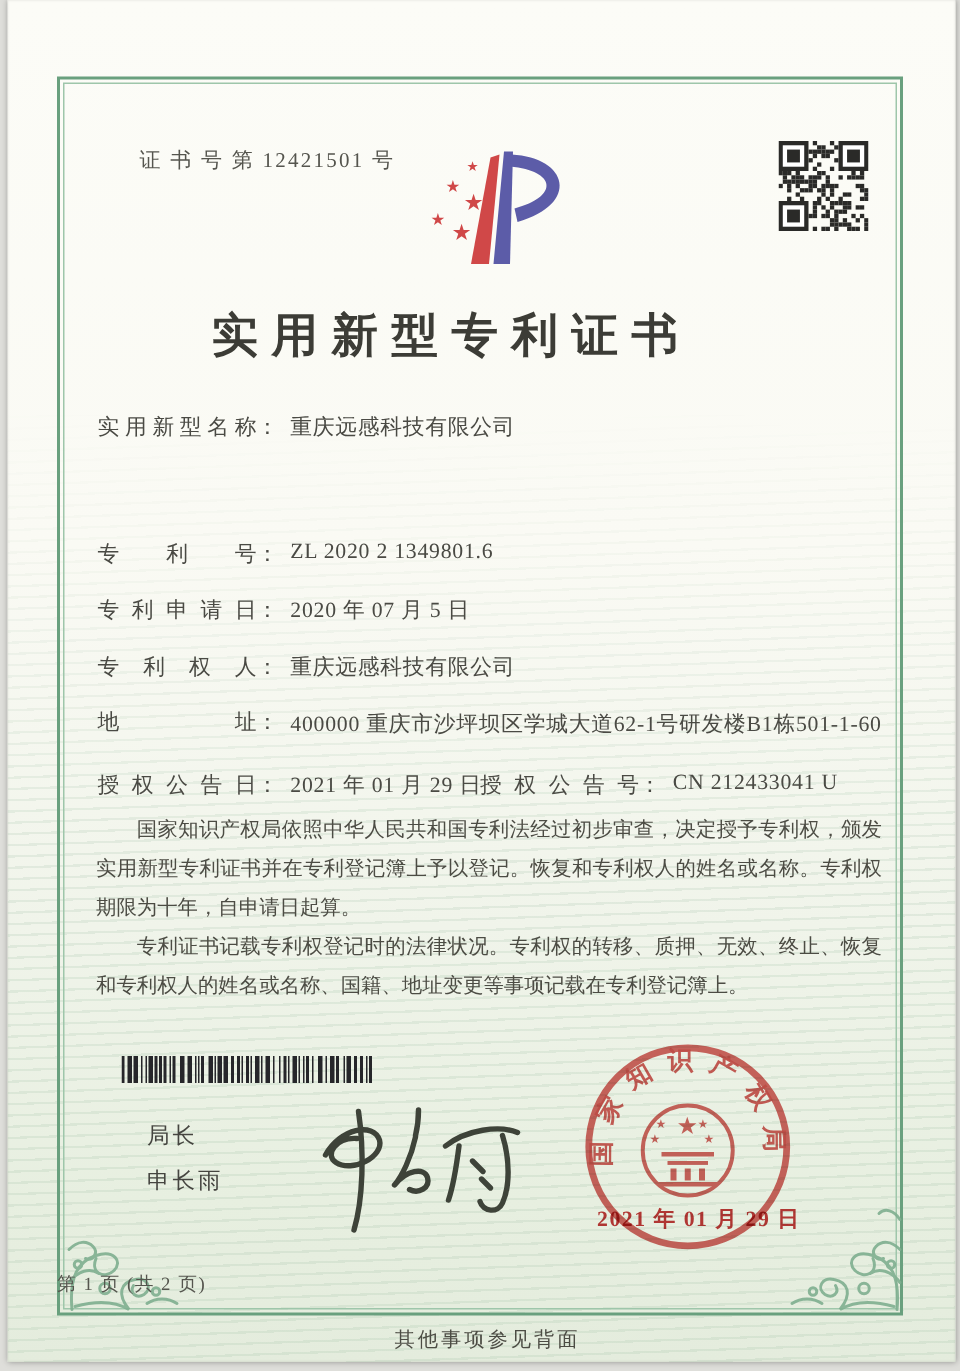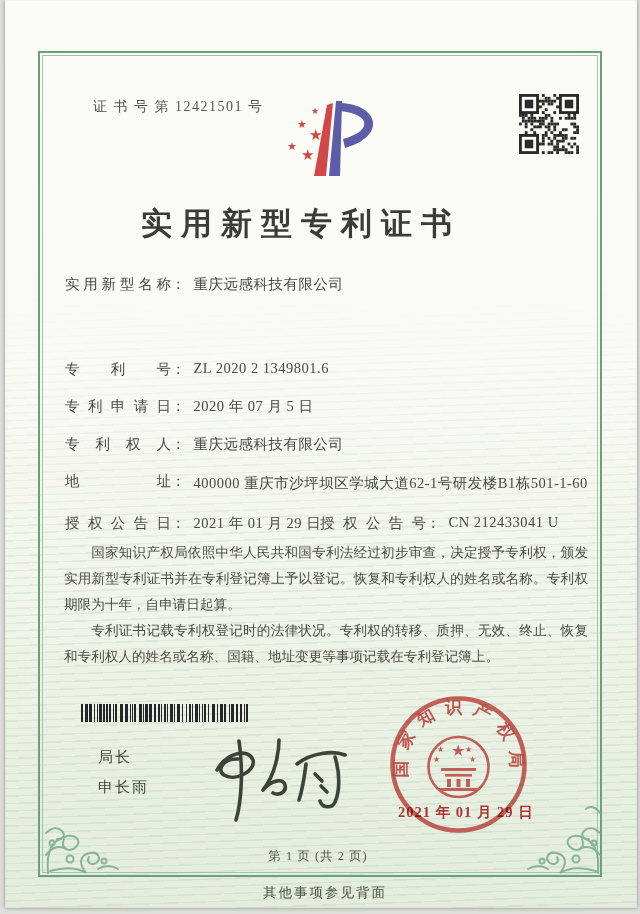--- a/index.html
+++ b/index.html
@@ -49,21 +49,21 @@
   }
   .paras p{margin:0;text-indent:2em;}
   .sig-label{position:absolute;left:93px;font-size:15px;color:#454540;letter-spacing:2px;}
   #barcode-box{position:absolute;left:76px;top:704px;width:168px;height:18px;}
   #signature-box{position:absolute;left:188px;top:728px;width:160px;height:104px;}
   #seal-box{position:absolute;left:383px;top:694px;width:141px;height:141px;mix-blend-mode:multiply;opacity:.92;}
   .seal-date{
     position:absolute;left:393px;top:803px;font-size:14.5px;color:#c33a3a;
     letter-spacing:1px;mix-blend-mode:multiply;font-weight:bold;white-space:nowrap;
   }
-  .page-num{position:absolute;left:33px;top:848px;width:560px;text-align:center;font-size:12.5px;color:#55554e;letter-spacing:1px;}
+  .page-num{position:absolute;left:33px;top:848px;width:560px;font-size:12.5px;color:#55554e;letter-spacing:1px;}
   .back-note{position:absolute;left:0;top:884px;width:640px;text-align:center;font-size:13.5px;color:#4c4c44;letter-spacing:2px;}
   #logo-box{position:absolute;left:276px;top:88px;width:110px;height:98px;}
   #qr-box{position:absolute;left:514px;top:94px;width:60px;height:60px;}
   .corner-orn{position:absolute;width:86px;height:86px;pointer-events:none;}
   .orn-bl{left:37px;top:789px;}
   .orn-br{left:513px;top:789px;transform:scaleX(-1);}
 </style>
 </head>
 <body>
 

